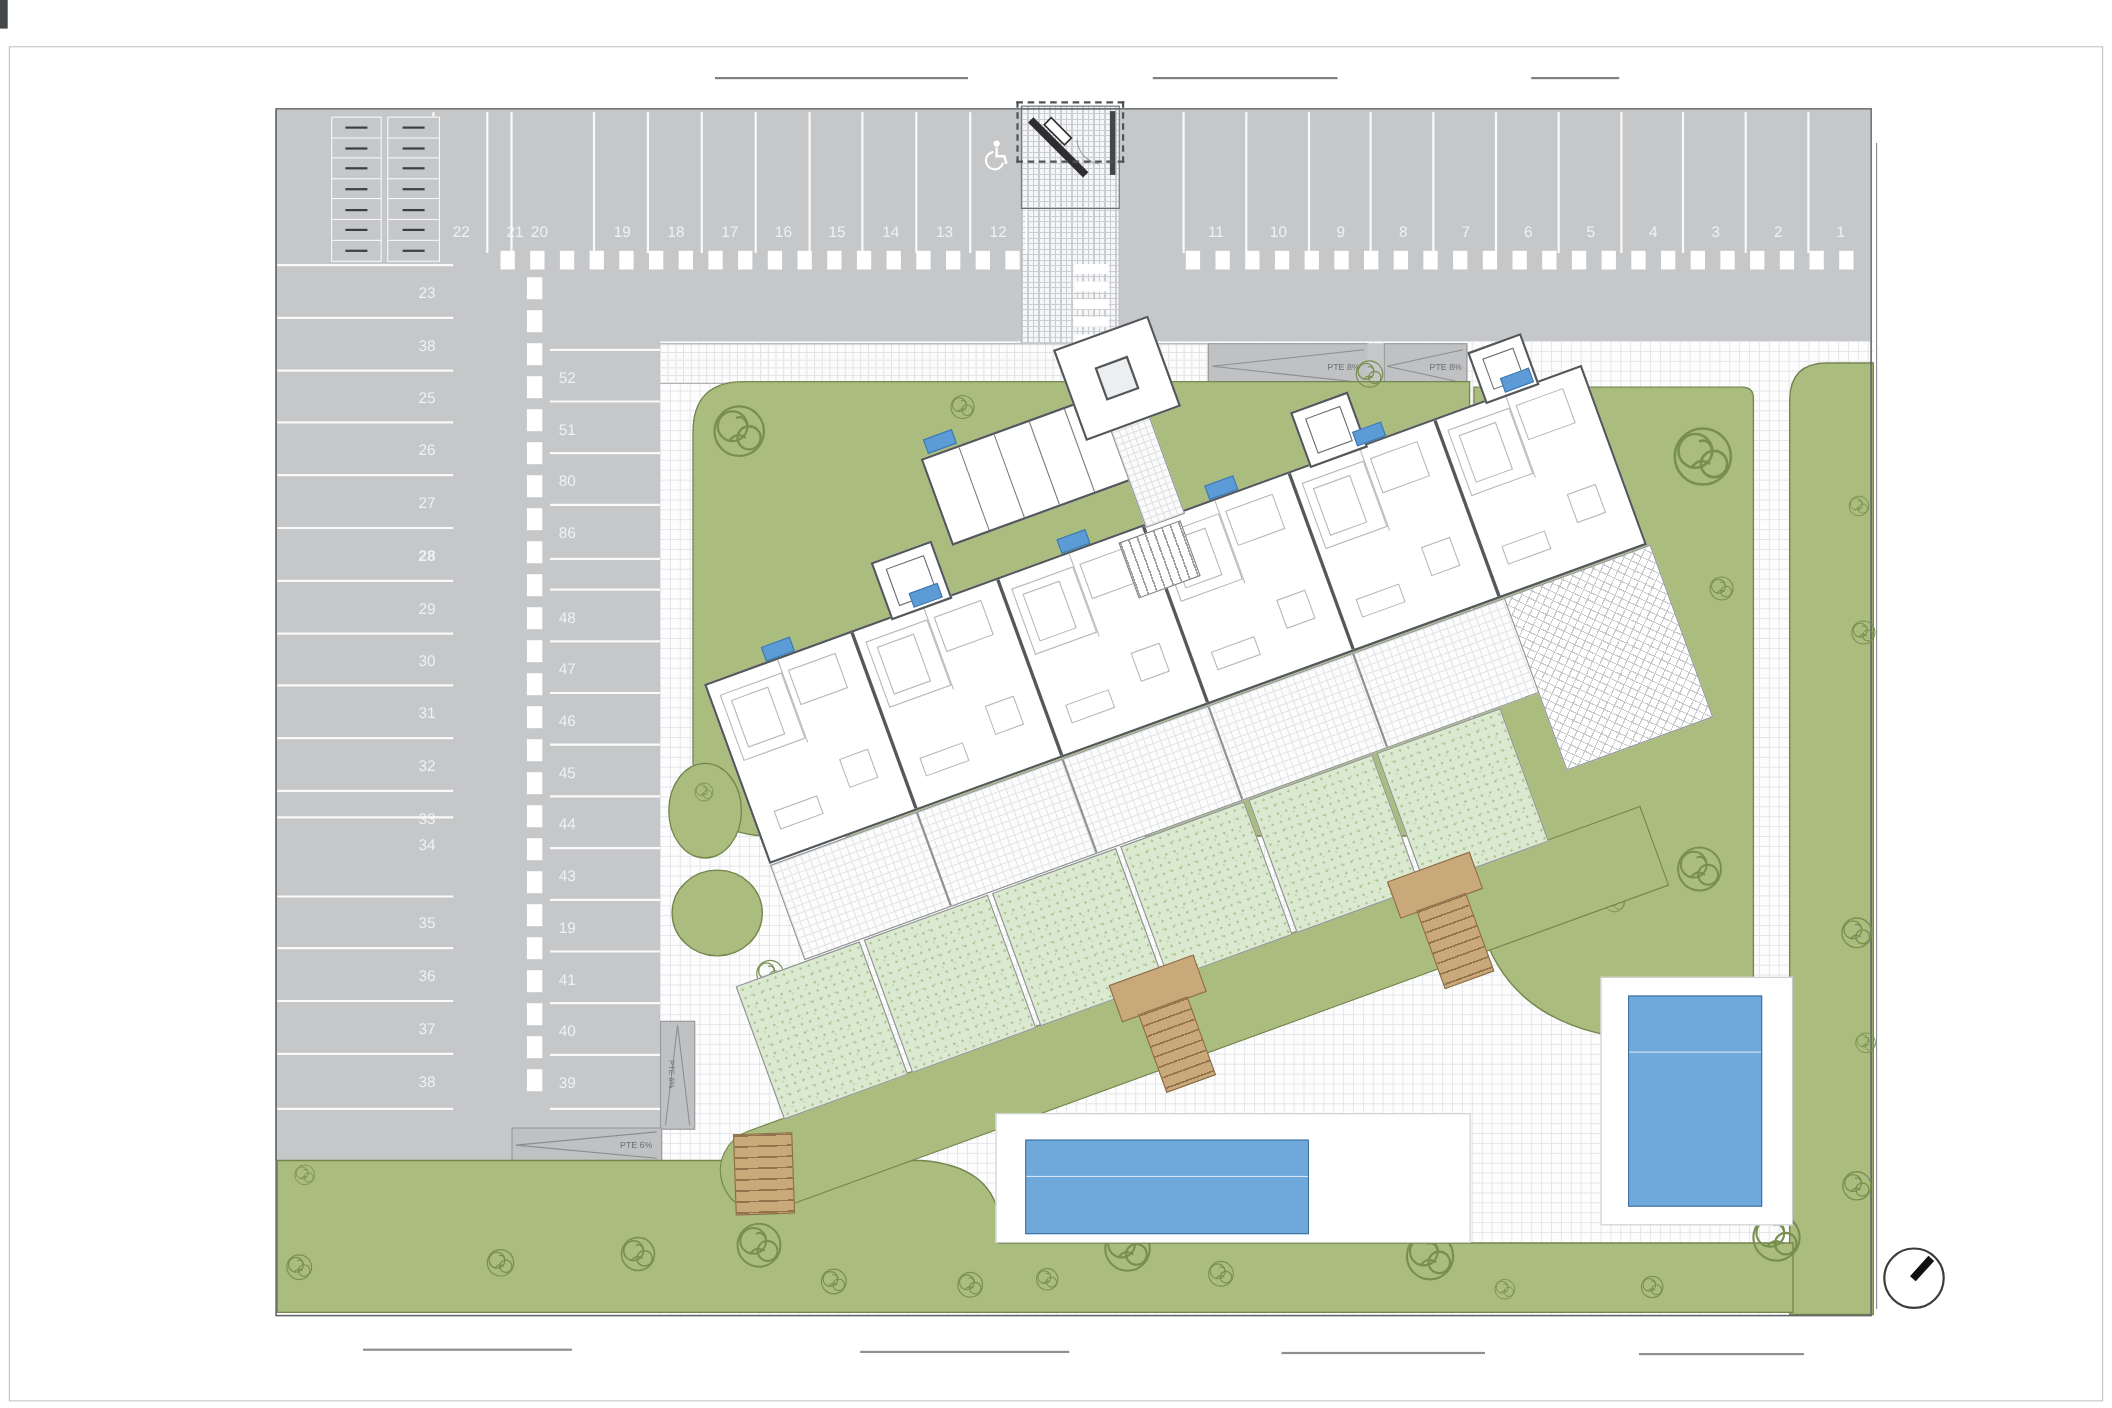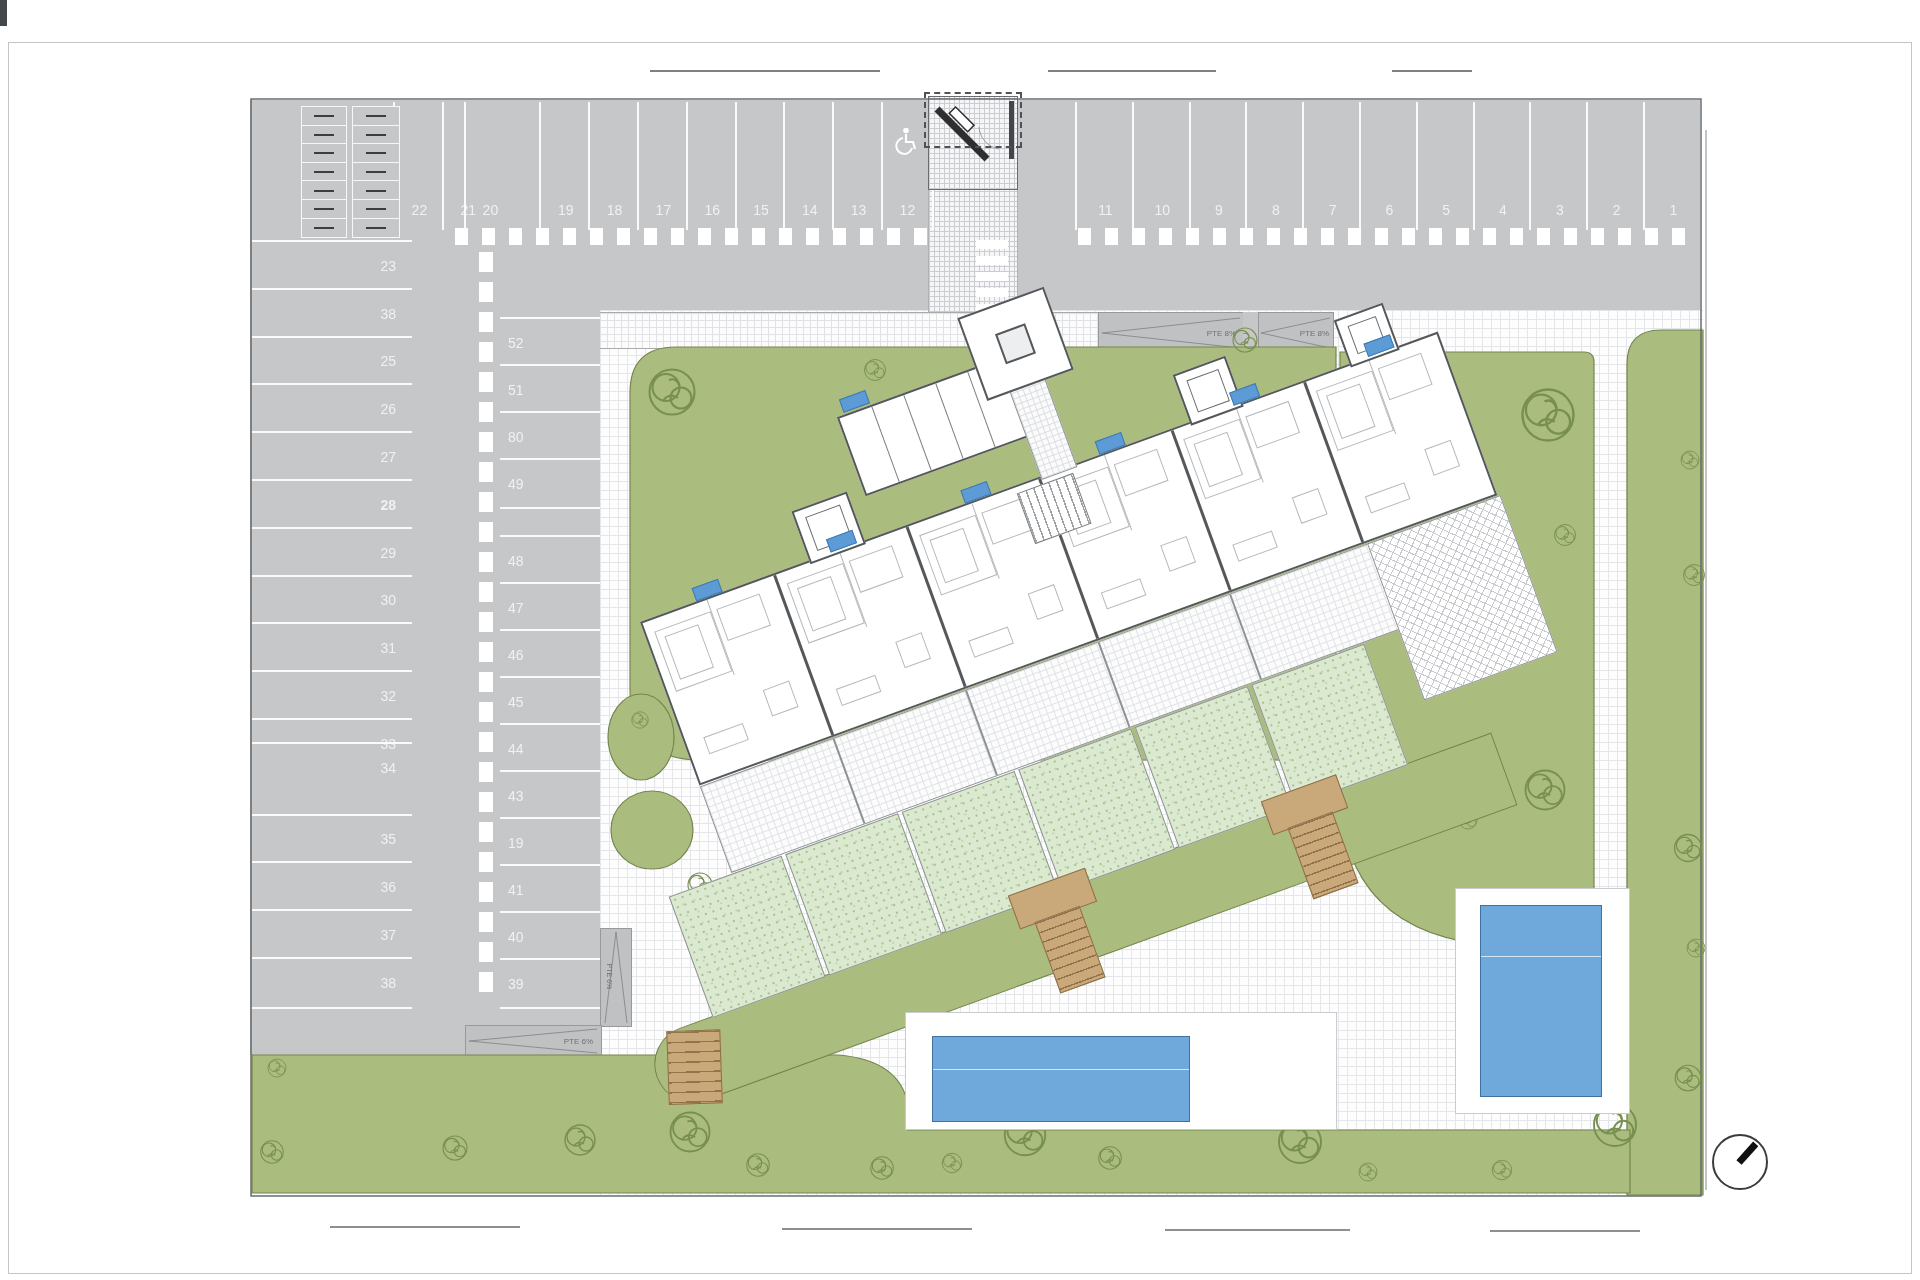--- a/index.html
+++ b/index.html
@@ -180,21 +180,21 @@
     <div class="mrow" style="top: 317px; height: 47px;">
       <div class="num pnum">52</div>
     </div>
     <div class="mrow" style="top: 364px; height: 47px;">
       <div class="num pnum">51</div>
     </div>
     <div class="mrow" style="top: 411px; height: 47px;">
       <div class="num pnum">80</div>
     </div>
     <div class="mrow" style="top: 458px; height: 47px; border-bottom: 2px solid rgba(255, 255, 255, 0.9);">
-      <div class="num pnum">49</div>
+      <div class="num pnum">86</div>
     </div>
     <div class="mrow" style="top: 535px; height: 47px;">
       <div class="num pnum">48</div>
     </div>
     <div class="mrow" style="top: 582px; height: 47px;">
       <div class="num pnum">47</div>
     </div>
     <div class="mrow" style="top: 629px; height: 47px;">
       <div class="num pnum">46</div>
     </div>

